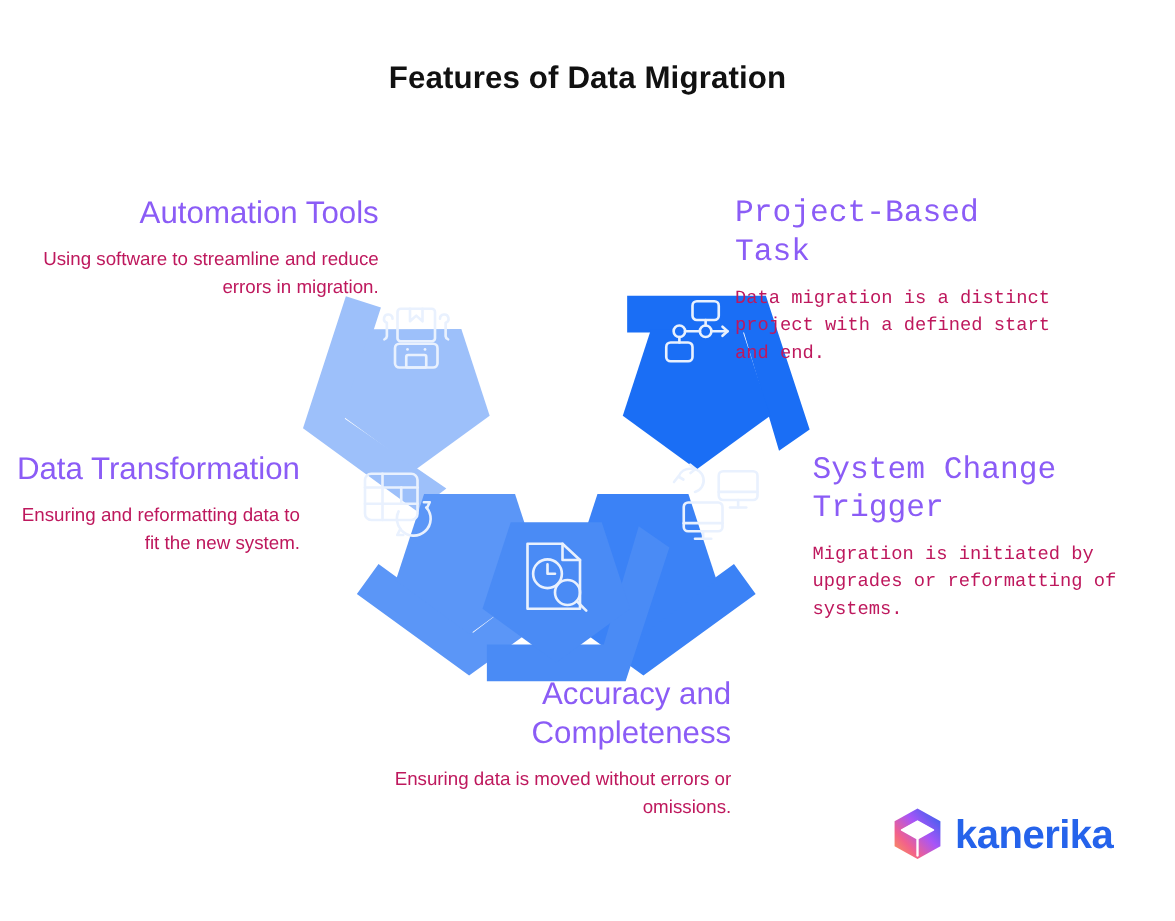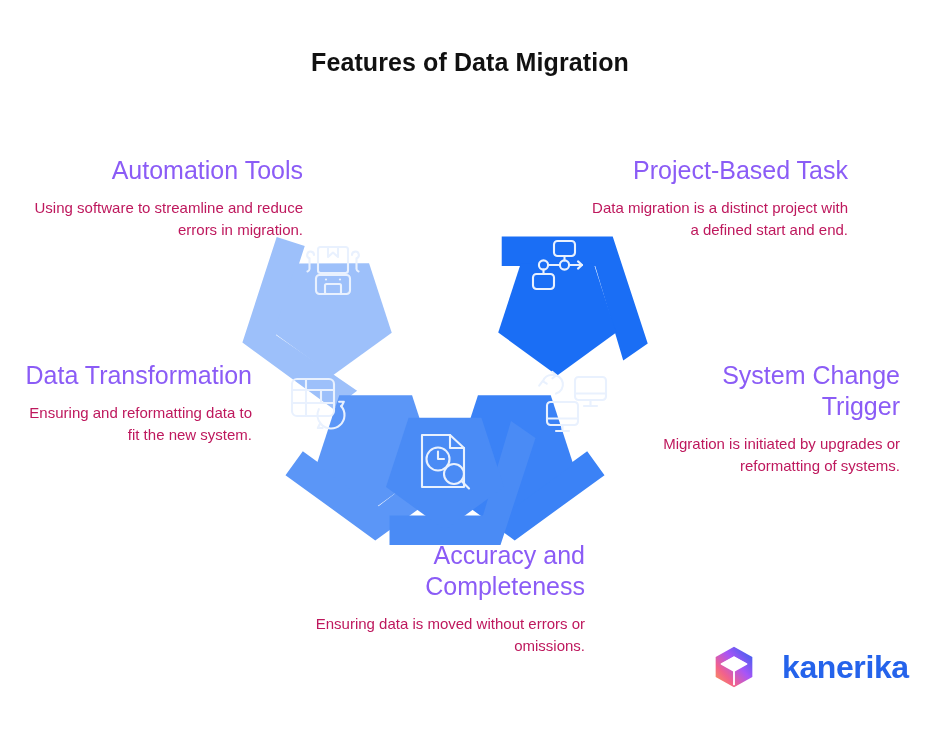--- a/index.html
+++ b/index.html
@@ -26,33 +26,33 @@
   .node-label { position: absolute; }
   .node-title {
     font-size: 25px; color: #8b5cf6; line-height: 1.24; font-weight: 400;
     white-space: pre-line;
   }
   .node-desc {
     margin-top: 11px;
     font-size: 15px; color: #be185d; line-height: 1.45; font-weight: 400;
   }
   .align-right { text-align: right; }
-  .align-left  { text-align: right; }
+  .align-left  { text-align: left; font-family: Liberation Mono, monospace; }
   .align-center{ text-align: right; }
 
   #lbl-automation      { left: 28px;  top: 155px; width: 275px; }
   #lbl-project         { left: 588px; top: 155px; width: 260px; }
-  #lbl-transformation  { left: 24px;  top: 360px; width: 228px; }
+  #lbl-transformation  { left: 12px;  top: 360px; width: 228px; }
   #lbl-trigger         { left: 650px; top: 360px; width: 250px; }
   #lbl-accuracy        { left: 303px; top: 540px; width: 282px; }
 
   
   #logo {
     position: absolute; left: 712px; top: 645px;
-    display: flex; align-items: center; gap: 26px;
+    display: flex; align-items: center; gap: 8px;
   }
   #logo .mark { width: 44px; height: 44px; display:block; }
   #logo .word {
     font-size: 32px; font-weight: bold; color: #2563EB;
     letter-spacing: -0.4px; line-height: 1;
   }
 </style>
 </head>
 <body>
 

